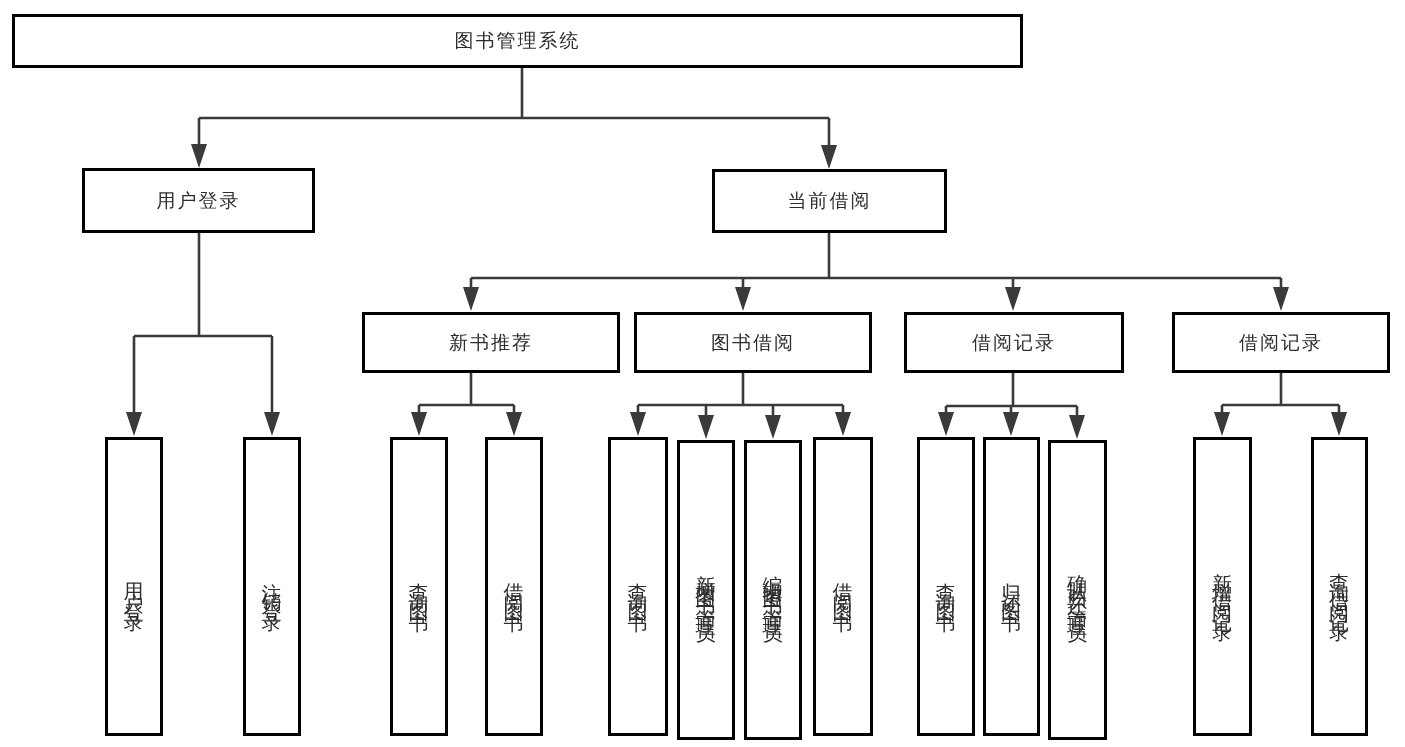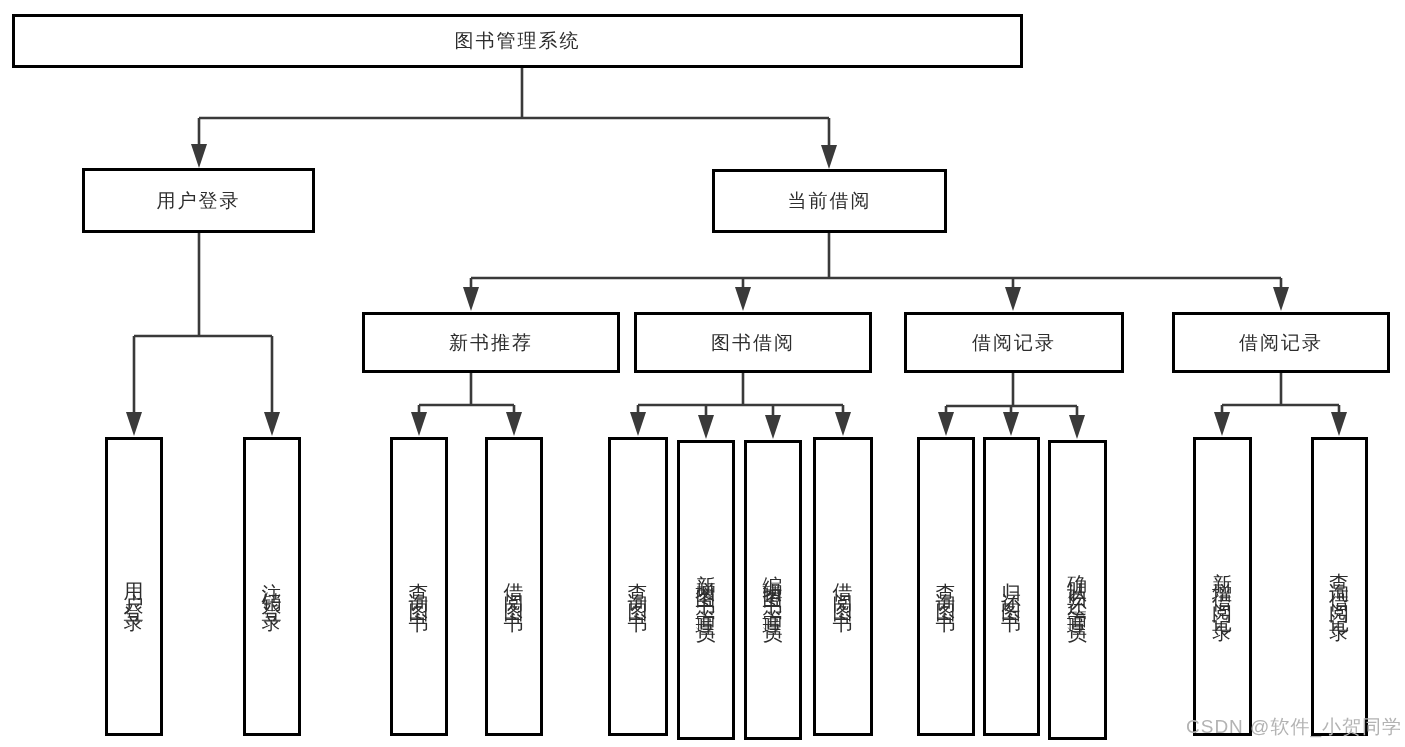--- a/index.html
+++ b/index.html
@@ -152,15 +152,14 @@
     <span class="vlbl tight">确认归还（管理员）</span>
   </div>
 
   <div class="box" style="left:1193px;top:437px;width:59px;height:299px">
     <span class="vlbl">新增借阅记录</span>
   </div>
   <div class="box" style="left:1311px;top:437px;width:57px;height:299px">
     <span class="vlbl">查询借阅记录</span>
   </div>
 
-  <div class="watermark">CSDN @软件_小贺同学</div>
 
 </div>
 
 </body></html>

